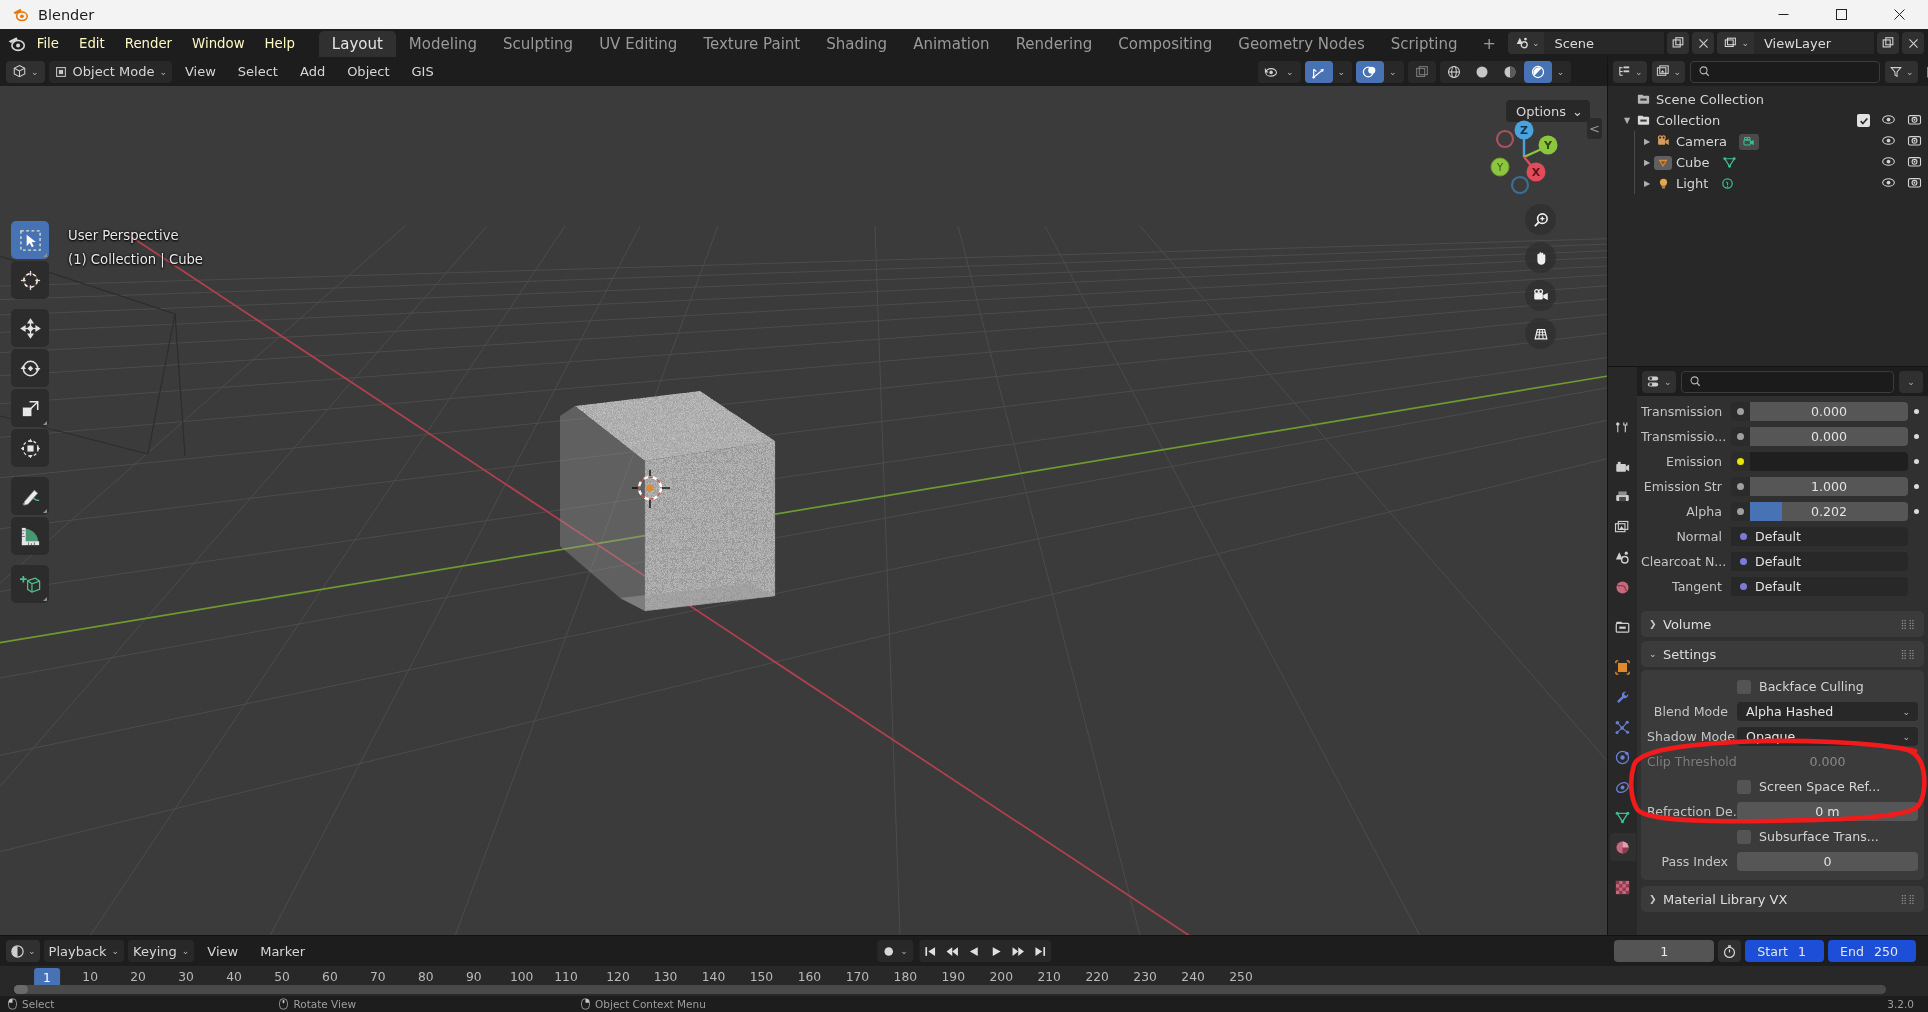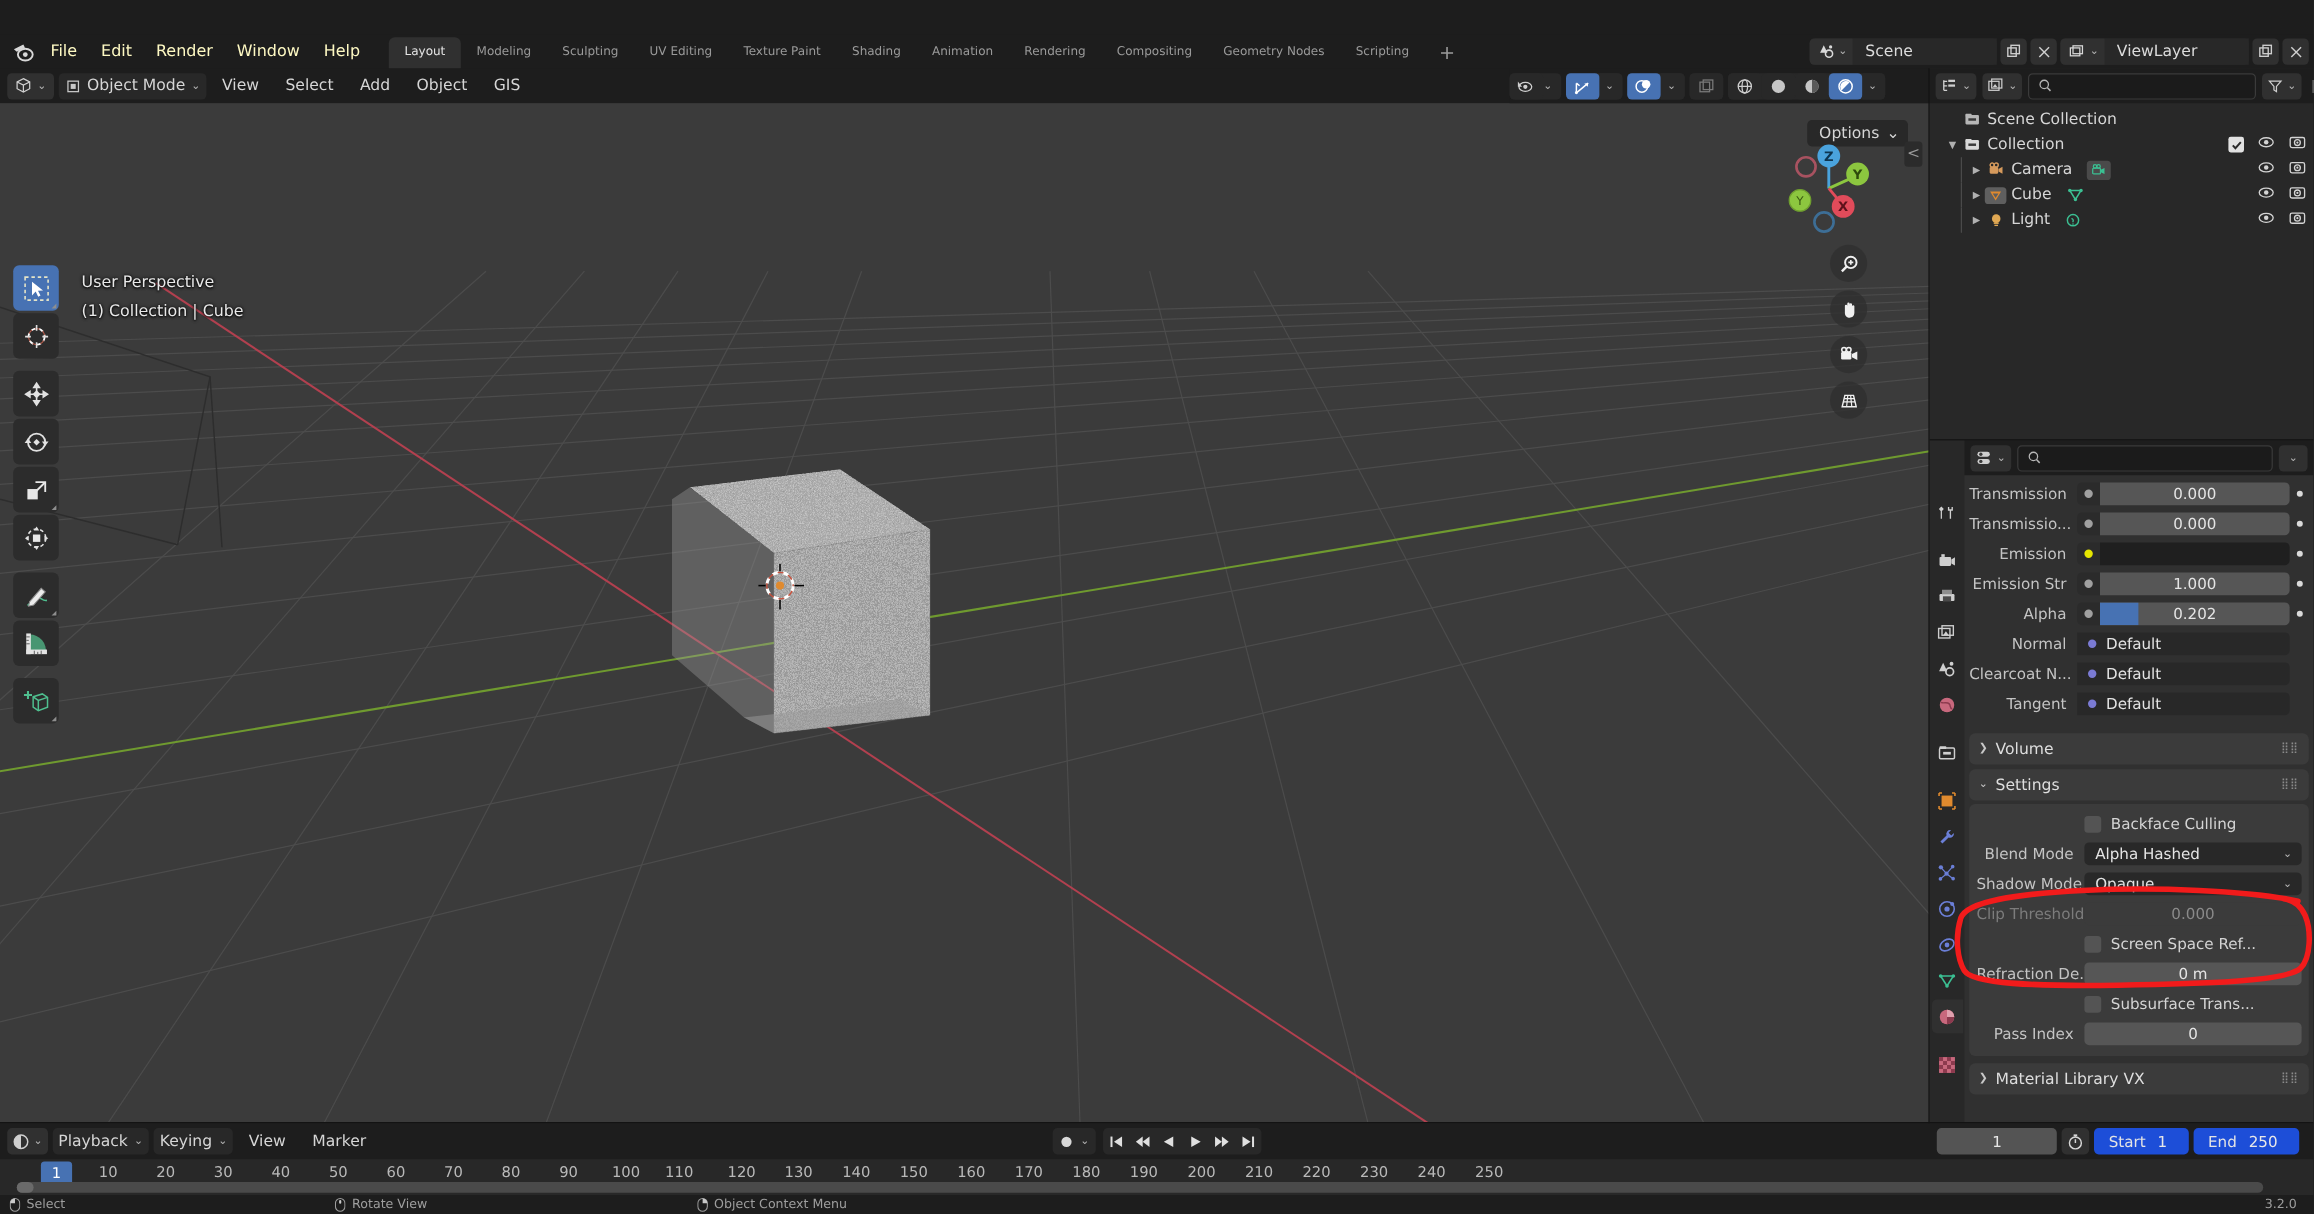--- a/index.html
+++ b/index.html
@@ -24,21 +24,21 @@
 
   
   .topbar {
     position: absolute; top: 29px; left: 0; width: 1928px; height: 28px;
     background: #1d1d1d; display: flex; align-items: center; padding-left: 6px;
   }
   .blender-logo { width: 26px; height: 20px; display: flex; align-items: center; justify-content: center; }
   .menu-item { font-size: 13.3px; color: #fef9c3; padding: 3px 10px; border-radius: 3px; white-space: nowrap; }
   .ws-tabs { display: flex; align-items: flex-end; margin-left: 14px; height: 28px; }
   .ws-tab {
-    font-size: 10px; color: #9a9a9a; padding: 5px 13px 6px; white-space: nowrap;
+    font-size: 15px; color: #9a9a9a; padding: 5px 13px 6px; white-space: nowrap;
     border-radius: 5px 5px 0 0; height: 26px; display: flex; align-items: center;
   }
   .ws-tab.active { background: #303030; color: #e4e4e4; }
   .ws-tab.plus { color: #9a9a9a; font-size: 16px; padding: 4px 12px 6px; }
   .topbar-right { margin-left: auto; display: flex; align-items: center; gap: 3px; padding-right: 4px; }
   .scene-block { display: flex; align-items: center; background: #282828; border-radius: 4px; height: 22px; }
   .scene-icon-btn { display:flex; align-items:center; gap:3px; padding: 0 5px 0 7px; height:22px; background:#303030; border-radius:4px 0 0 4px;}
   .scene-name { background: #282828; height: 22px; display: flex; align-items: center; padding: 0 12px 0 10px; font-size: 13px; color: #dcdcdc; min-width: 120px; }
   .mini-btn { width: 22px; height: 22px; background: #303030; border-radius: 4px; display: flex; align-items: center; justify-content: center; }
   .chev { font-size: 9px; color: #b4b4b4; }
@@ -160,20 +160,48 @@
   .sb-sp1 { width: 225px; } .sb-sp2 { width: 225px; }
   .sb-ver { margin-left: auto; font-size: 10.5px; color: #9e9e9e; padding-right: 6px; }
 
   .seam-v { position:absolute; background:#131313; }
 </style>
 </head>
 <body>
 
 <div class="app">
 
+  <div class="titlebar">
+    <div class="tb-icon">
+      <svg width="17" height="17" viewBox="0 0 24 24">
+        <ellipse cx="14" cy="14.5" rx="7.5" ry="6" fill="none" stroke="#ea7600" stroke-width="2.2"></ellipse>
+        <circle cx="14" cy="14.5" r="2.6" fill="#ea7600"></circle>
+        <path d="M2 9 L12 4 L13.6 7.4 L5 11.5 Z" fill="#ea7600"></path>
+      </svg>
+    </div>
+    <div class="tb-title">Blender</div>
+    <div class="tb-btns">
+      <div class="tb-btn">
+        <svg width="11" height="11" viewBox="0 0 11 11">
+            <line x1="0.5" y1="5.5" x2="10.5" y2="5.5" stroke="#222" stroke-width="1"></line>
+          </svg>
+      </div>
+      <div class="tb-btn">
+        <svg width="11" height="11" viewBox="0 0 11 11">
+            <rect x="0.5" y="0.5" width="10" height="10" fill="none" stroke="#222" stroke-width="1"></rect>
+          </svg>
+      </div>
+      <div class="tb-btn">
+        <svg width="11" height="11" viewBox="0 0 11 11">
+            <line x1="0.5" y1="0.5" x2="10.5" y2="10.5" stroke="#222" stroke-width="1"></line>
+            <line x1="10.5" y1="0.5" x2="0.5" y2="10.5" stroke="#222" stroke-width="1"></line>
+          </svg>
+      </div>
+    </div>
+  </div>
 
   <div class="topbar">
     <div class="blender-logo">
       <svg width="19" height="19" viewBox="0 0 24 24">
         <ellipse cx="14" cy="14.5" rx="7.8" ry="6.2" fill="none" stroke="#d8d8d8" stroke-width="2"></ellipse>
         <circle cx="14" cy="14.5" r="2.5" fill="#d8d8d8"></circle>
         <path d="M2 9 L12 4 L13.6 7.4 L5 11.5 Z" fill="#d8d8d8"></path>
       </svg>
     </div>
     <div class="menu-item">File</div>

